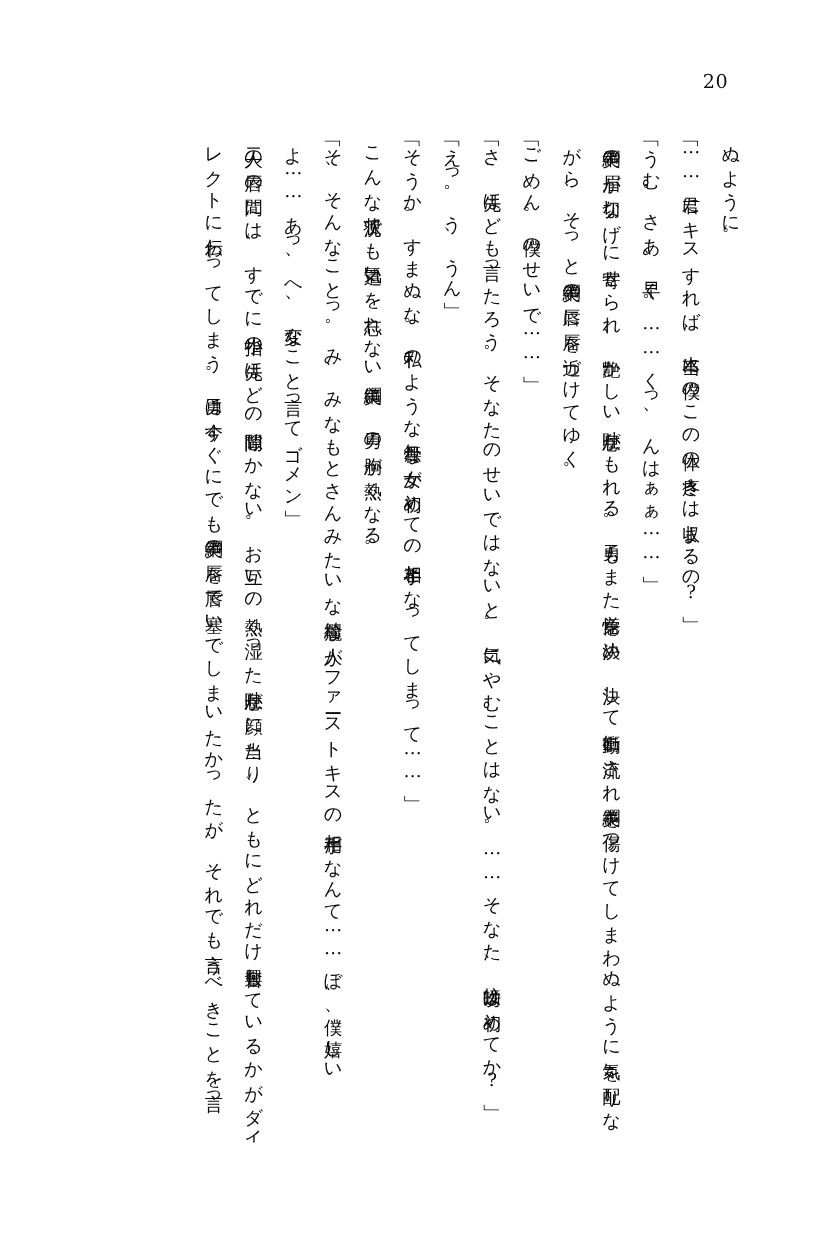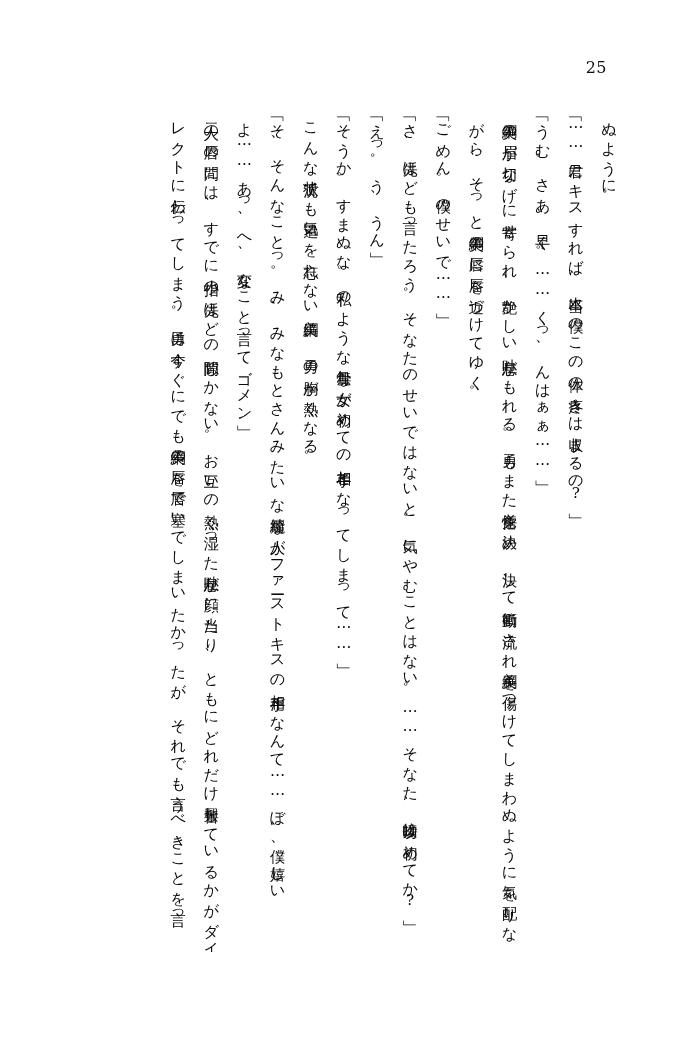--- a/index.html
+++ b/index.html
@@ -40,21 +40,21 @@
     font-family: "DejaVu Serif", serif;
     color: #0a0a0a;
     white-space: pre-wrap;
     overflow: hidden;
   }
 </style>
 </head>
 <body>
 
 <div class="page">
-  <div class="page-number">25</div>
+  <div class="page-number">20</div>
   <div class="body-text">ぬように。
 「……君にキスすれば、本当に僕のこの体の疼きは収まるの?」
 「うむ。さあ、早く。……くっ、んはぁぁ……」
 美綱の眉が切なげに寄せられ、艶かしい吐息がもれる。勇もまた覚悟を決め、決して衝動に流され美綱を傷つけてしまわぬように気を配りながら、そっと美綱の唇に唇を近づけてゆく。
 「ごめん。僕のせいで……」
 「さ、先ほども言ったろう。そなたのせいではないと。気にやむことはない。……そなた、接吻は初めてか?」
 「えっ。う、うん」
 「そうか。すまぬな。私のような無骨な女が初めての相手となってしまって……」
 こんな状況でも気遣いを忘れない美綱に、勇の胸が熱くなる。
 「そ、そんなことっ。み、みなもとさんみたいな綺麗な人がファーストキスの相手だなんて……ぼ、僕、嬉しいよ……あっ、へ、変なこと言ってゴメン」

